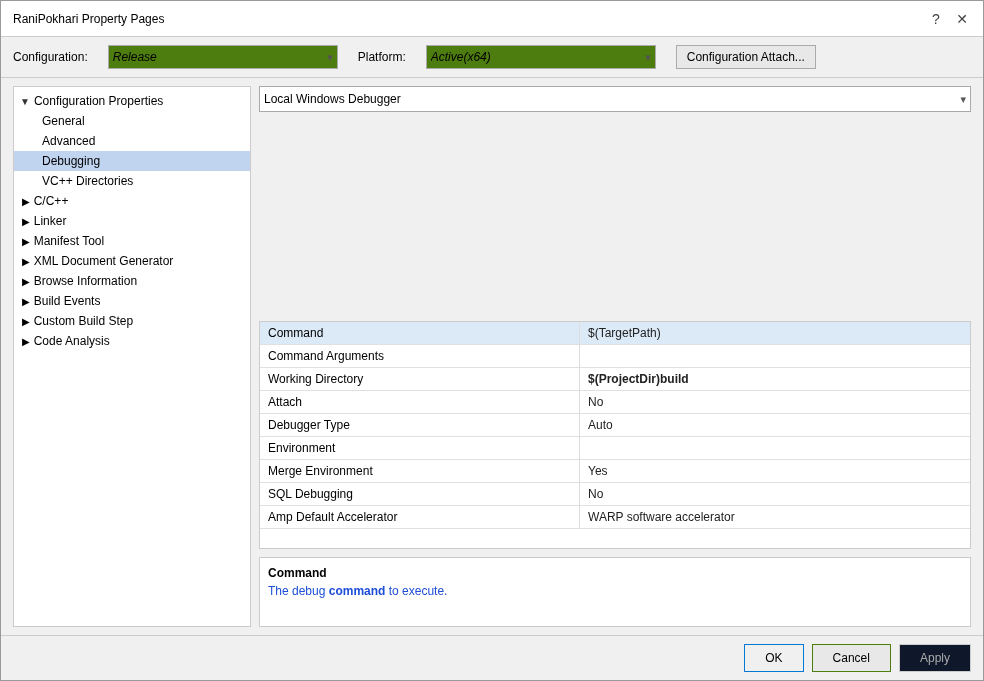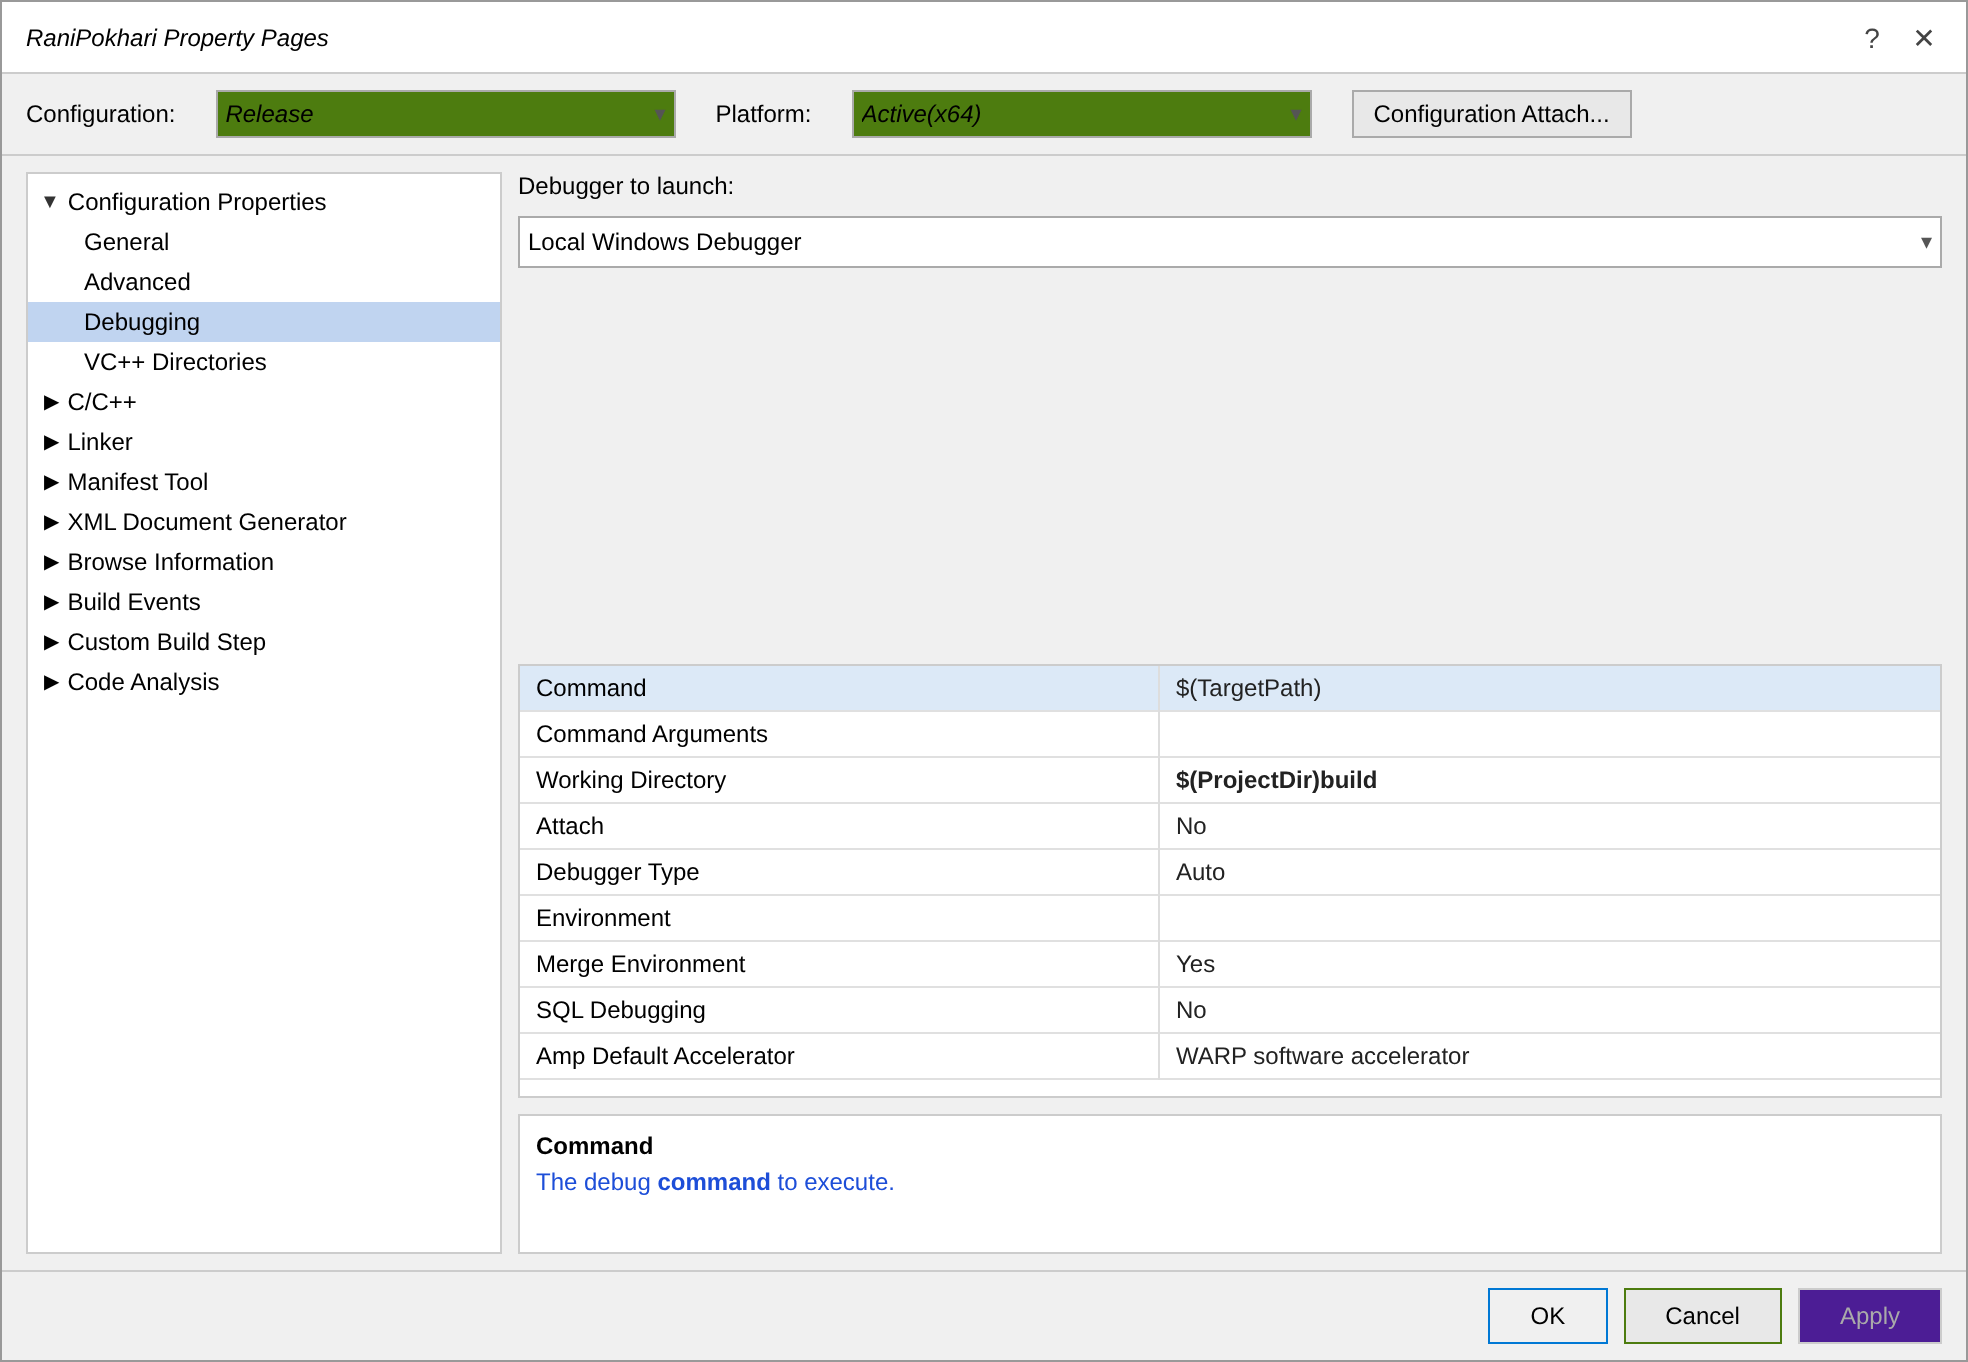--- a/index.html
+++ b/index.html
@@ -28,21 +28,20 @@
       border-bottom: 1px solid #ccc;
       padding: 8px 12px;
       display: flex;
       align-items: center;
       justify-content: space-between;
       height: 36px;
     }
     .title-bar-text {
       font-size: 12px;
       color: #000;
-      font-style: italic;
     }
     .title-bar-controls {
       display: flex;
       gap: 8px;
     }
     .title-btn {
       width: 18px;
       height: 18px;
       border: none;
       background: transparent;
@@ -226,21 +225,21 @@
     }
     .footer-btn.primary {
       background: #f0f0f0;
       border: 1px solid #0078d4;
       color: #000;
       margin-left: 36px;
     }
     .footer-btn:disabled, .footer-btn.disabled {
       color: #aaa;
       cursor: default;
-      background: #4c1d95;
+      background: #0f172a;
       border-color: #ccc;
       text-align: center;
     }
     .select-wrapper {
       position: relative;
       display: inline-block;
     }
     .select-wrapper select {
       appearance: none;
       -webkit-appearance: none;
@@ -328,23 +327,20 @@
         </div>
         <div class="tree-group">
           <span class="arrow">▶</span>
           <span>Code Analysis</span>
         </div>
       </div>
     </div>
 
     <div class="right-panel">
 
-      <div class="debugger-launch-row">
-        <span>Debugger to launch:</span>
-      </div>
       <div class="debugger-select-wrap">
         <div class="select-wrapper" style="width:100%;">
           <select class="debugger-select">
             <option>Local Windows Debugger</option>
           </select>
         </div>
       </div>
 
       <div class="properties-table-wrap">
         <table class="prop-table">

